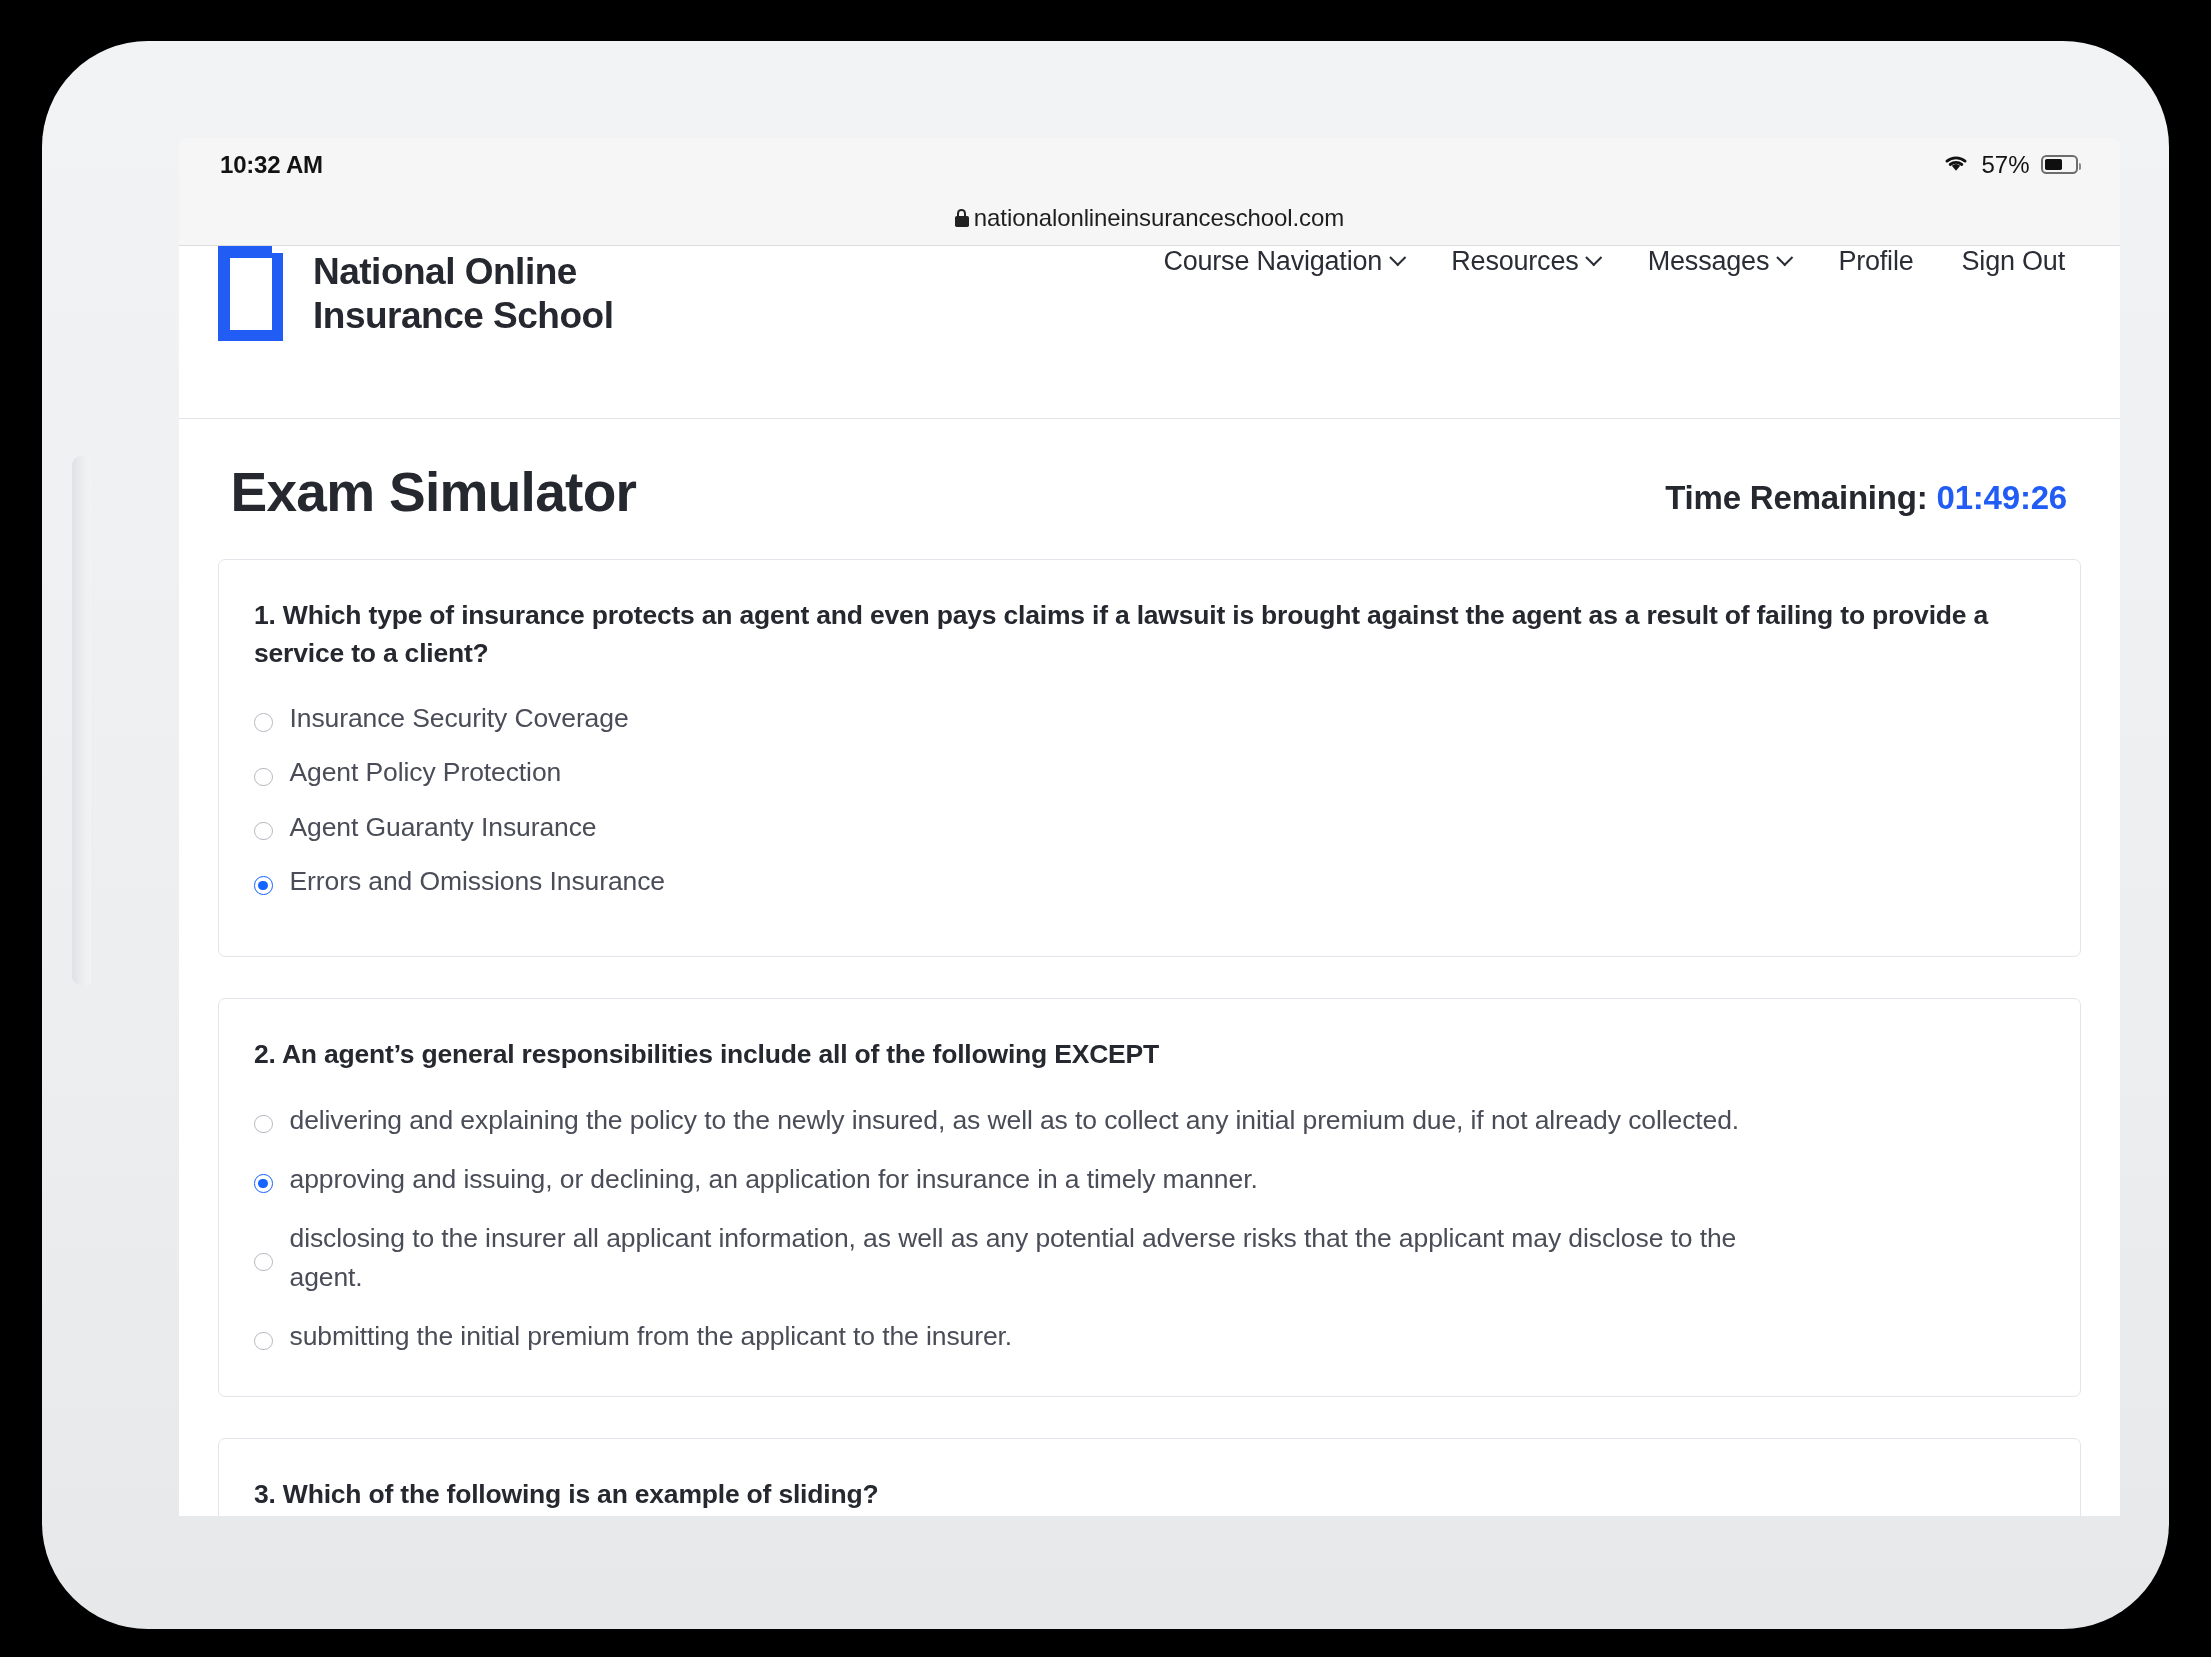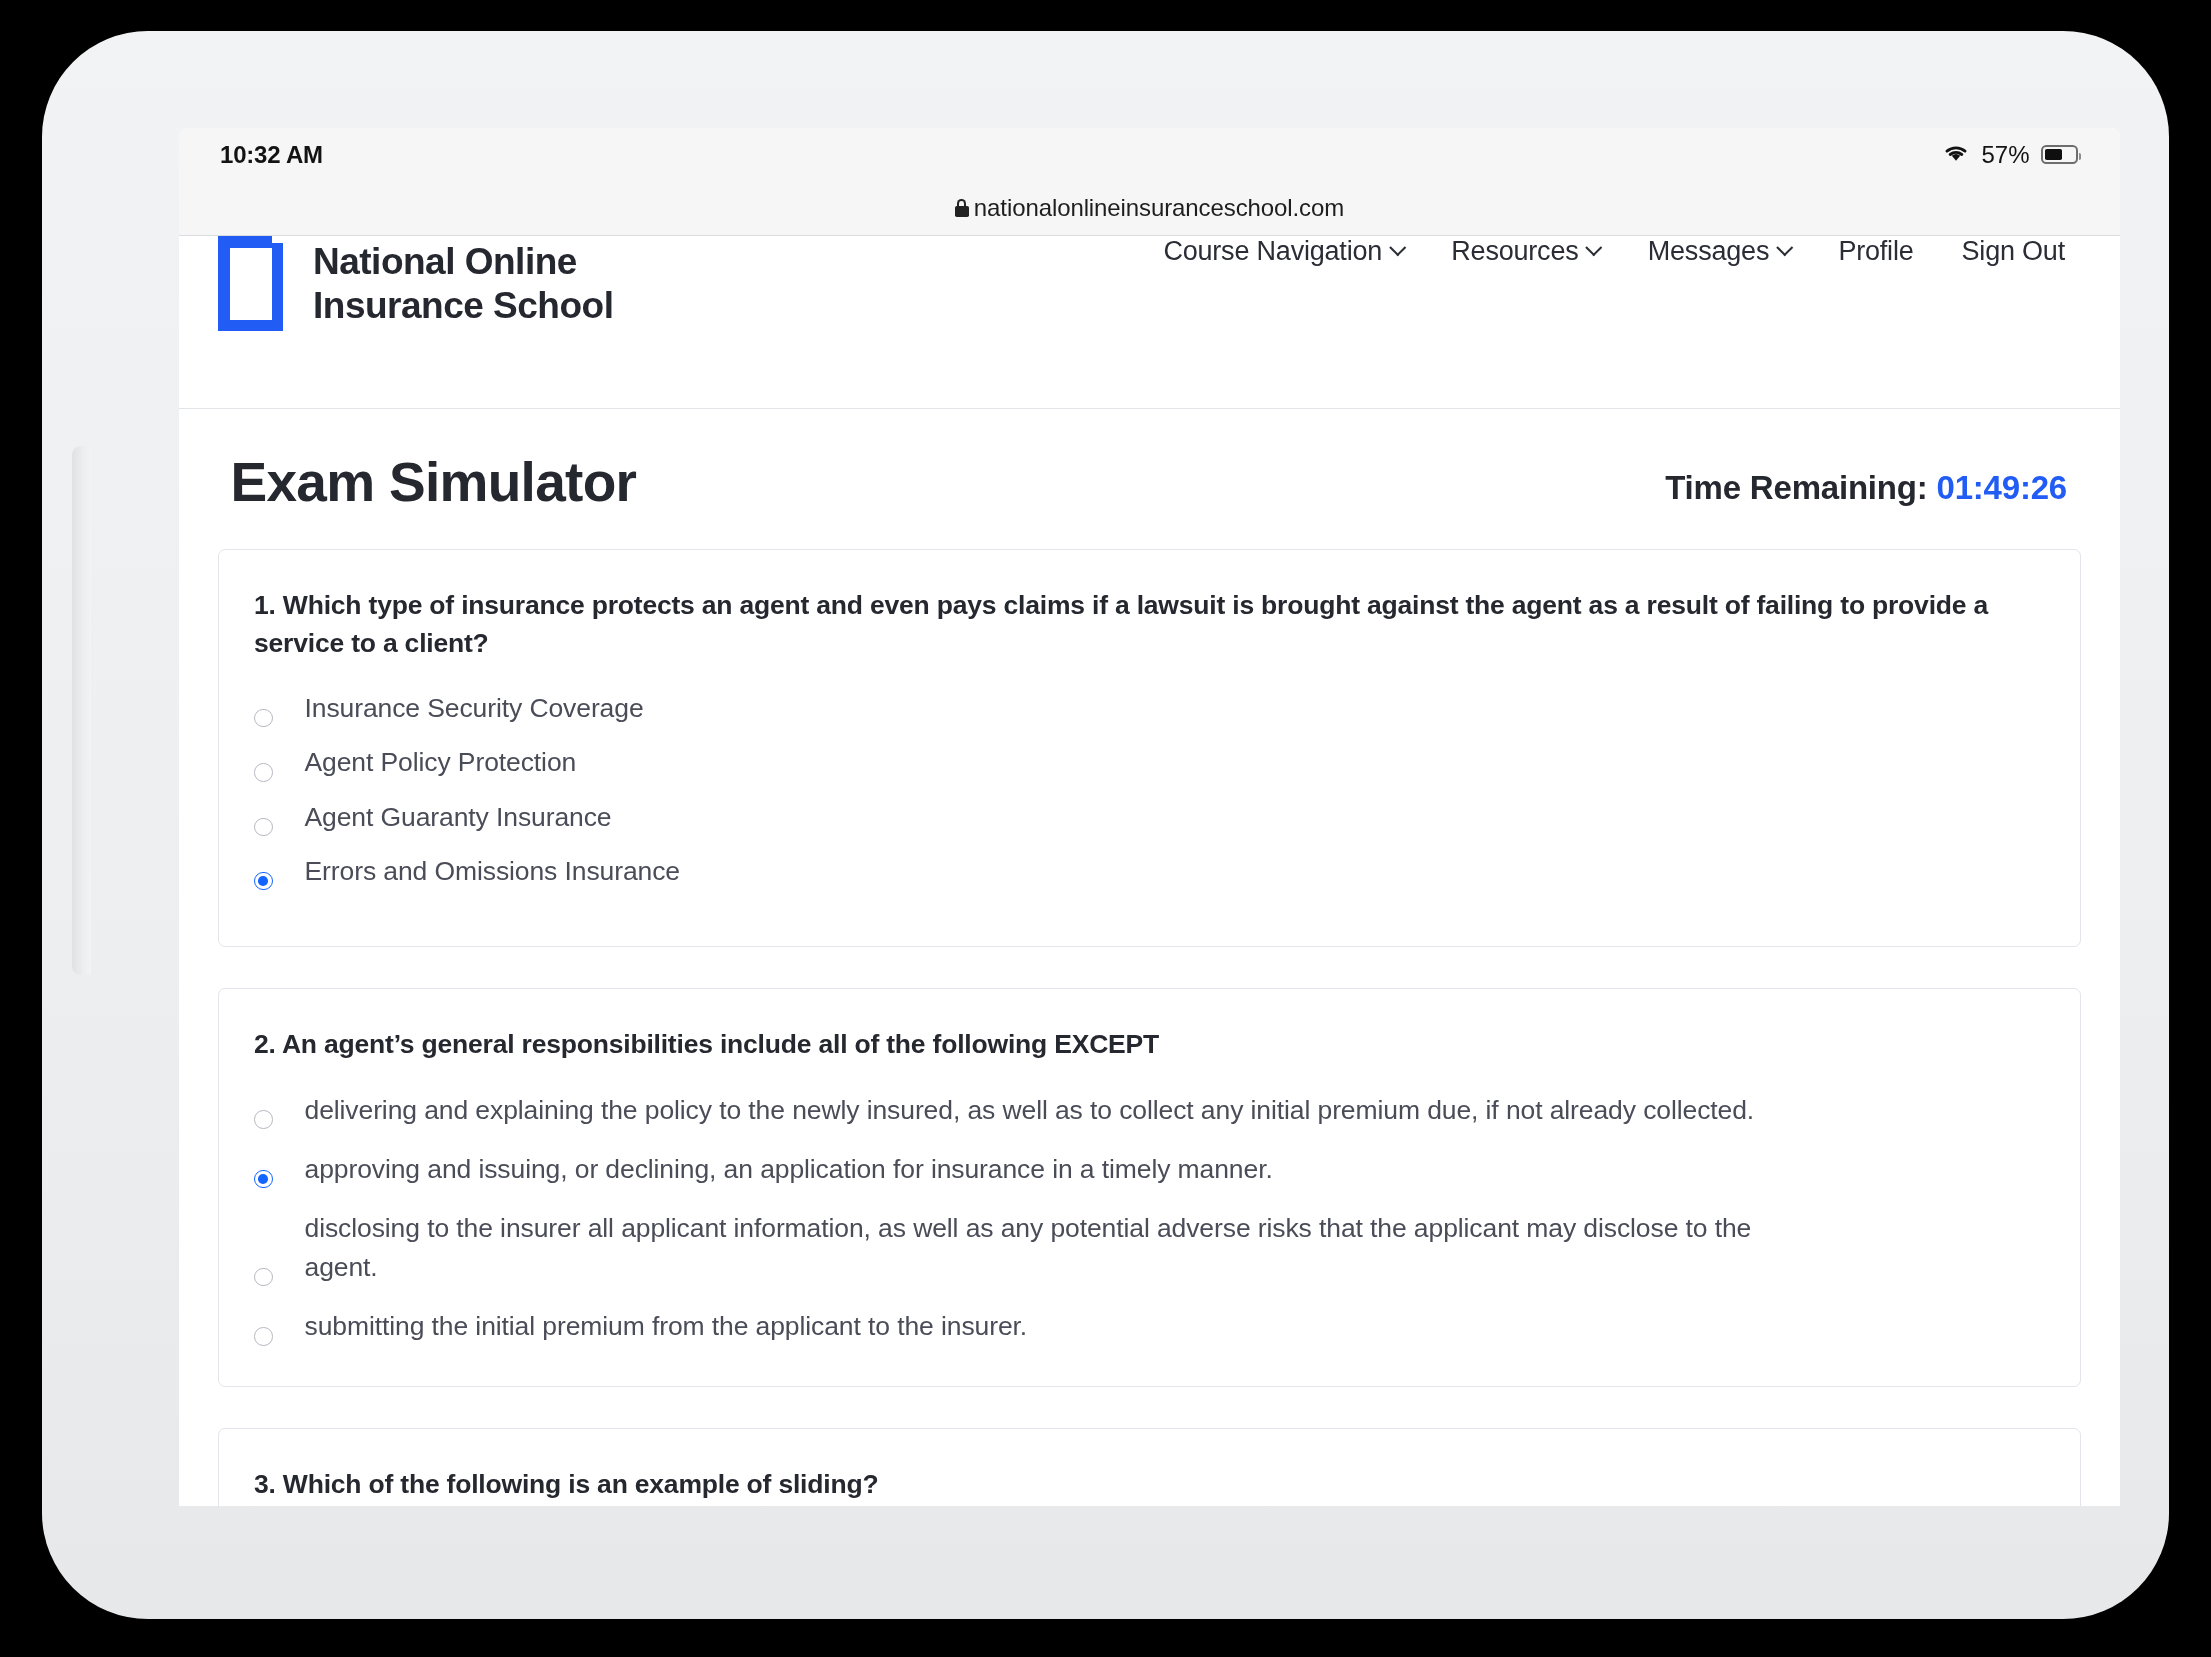--- a/index.html
+++ b/index.html
@@ -9,21 +9,21 @@
     height: 1658px;
     background: #000000;
     overflow: hidden;
     font-family: "Liberation Sans", sans-serif;
   }
 
   
   .device-frame {
     position: absolute;
     left: 42px;
-    top: 31px;
+    top: 41px;
     width: 2127px;
     height: 1588px;
     background: linear-gradient(180deg, #f2f3f5 0%, #eceef0 60%, #e6e8ea 100%);
     border-radius: 106px;
     box-shadow: 0 16px 35px rgba(0,0,0,0.35);
   }
   .device-side-button {
     position: absolute;
     left: 30px;
     top: 415px;
@@ -249,22 +249,22 @@
   .qtext {
     font-size: 26.5px;
     font-weight: 700;
     color: #262830;
     line-height: 1.42;
     letter-spacing: -0.2px;
     margin-bottom: 26.5px;
   }
   .opt {
     display: flex;
-    align-items: flex-end;
-    gap: 32px;
+    align-items: center;
+    gap: 17px;
     margin-bottom: 21px;
     cursor: pointer;
   }
   .opt:last-child { margin-bottom: 0; }
   .radio {
     flex: none;
     width: 18.5px;
     height: 18.5px;
     border-radius: 50%;
     border: 1.8px solid #b8bac2;

